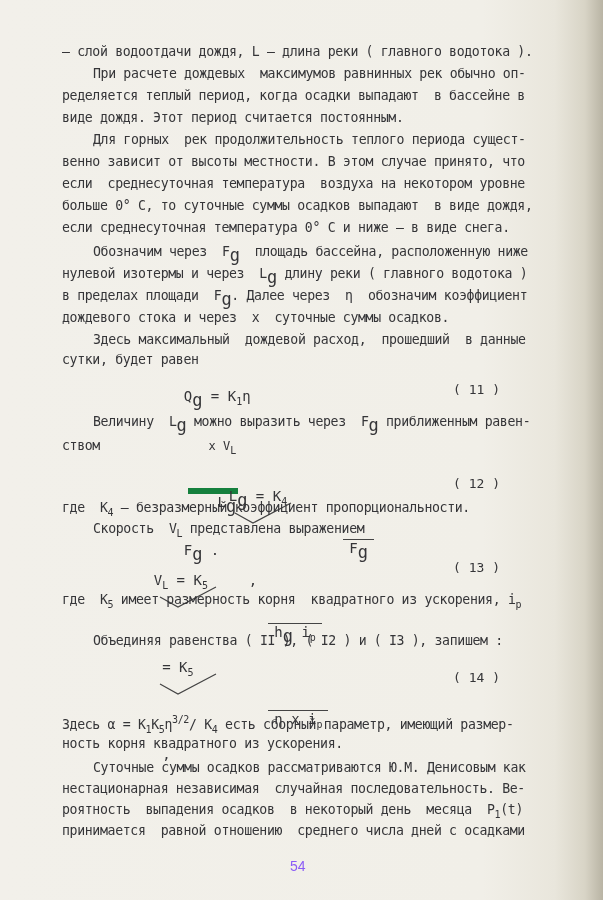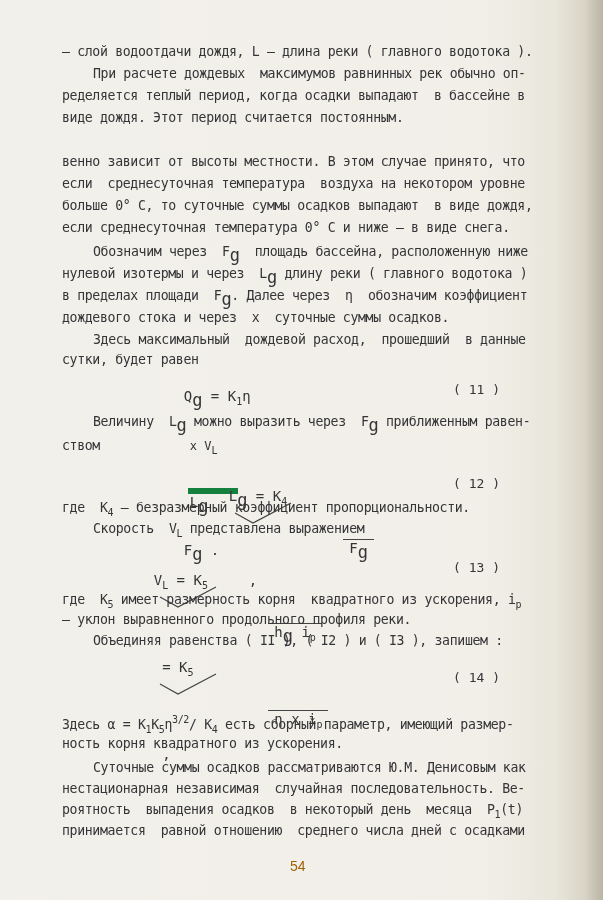--- a/index.html
+++ b/index.html
@@ -14,38 +14,39 @@
     position: absolute; left: 62px; white-space: pre;
     font-size: 13.2px; letter-spacing: -0.35px; line-height: 16px;
     color: #353538;
   }
   .ind { left: 93px; }
   .eq { position: absolute; white-space: pre; font-size: 14px; color: #353538; }
   .eqn { position: absolute; right: 18px; font-size: 13px; color: #353538; white-space: pre; }
   sub { font-size: 10px; vertical-align: -4px; }
   sup { font-size: 10px; vertical-align: 6px; }
   .g { font-size: 17px; vertical-align: -5px; line-height: 0; }
-  .frac { display: inline-block; vertical-align: middle; text-align: left; margin: 0 4px; }
+  .frac { display: inline-block; vertical-align: middle; text-align: right; margin: 0 4px; }
   .frac .num { display: block; padding: 0 2px; font-size: 12px; }
   .frac .den { display: block; border-top: 6px solid #15803d; padding: 0 2px; }
   .sqrt { display: inline-block; position: relative; padding-left: 60px; margin-left: 4px; }
   .sqrt svg { position: absolute; left: 0; top: -6px; }
   .sqrt .rad { border-top: 1px solid #444; display: inline-block; padding: 0 6px; }
-  .pnum { position: absolute; left: 290px; top: 858px; font-family: "Liberation Sans", sans-serif; font-size: 14px; color: #a16207; }
+  .pnum { position: absolute; left: 290px; top: 858px; font-family: "Liberation Sans", sans-serif; font-size: 14px; color: #8b5cf6; }
 </style>
 </head>
 <body>
 
 <div class="page">
 
   <div class="ln" style="top:44px">– слой водоотдачи дождя, L – длина реки ( главного водотока ).</div>
   <div class="ln ind" style="top:66px">При расчете дождевых  максимумов равнинных рек обычно оп-</div>
   <div class="ln" style="top:88px">ределяется теплый период, когда осадки выпадают  в бассейне в</div>
   <div class="ln" style="top:110px">виде дождя. Этот период считается постоянным.</div>
 
+  <div class="ln ind" style="top:132px">Для горных  рек продолжительность теплого периода сущест-</div>
   <div class="ln" style="top:176px">если  среднесуточная температура  воздуха на некотором уровне</div>
   <div class="ln" style="top:154px">венно зависит от высоты местности. В этом случае принято, что</div>
   <div class="ln" style="top:198px">больше 0° С, то суточные суммы осадков выпадают  в виде дождя,</div>
   <div class="ln" style="top:220px">если среднесуточная температура 0° С и ниже – в виде снега.</div>
 
   <div class="ln" style="top:266px"><span>нулевой изотермы и через  L</span><sub class="g">g</sub><span> длину реки ( главного водотока )</span></div>
   <div class="ln ind" style="top:244px"><span>Обозначим через  F</span><sub class="g">g</sub><span>  площадь бассейна, расположенную ниже</span></div>
   <div class="ln" style="top:288px"><span>в пределах площади  F</span><sub class="g">g</sub><span>. Далее через  η  обозначим коэффициент</span></div>
   <div class="ln" style="top:310px">дождевого стока и через  x  суточные суммы осадков.</div>
 
@@ -93,21 +94,20 @@
       <svg width="62" height="26" viewBox="0 0 62 26">
           <path d="M2 12 L20 22 L58 2" stroke="#444" stroke-width="1.2" fill="none"></path>
         </svg>
       <span class="rad"><span>η x i</span><sub>p</sub></span>
     </span>
     <span> ,</span>
   </div>
   <div class="eqn" style="top:560px">( 13 )</div>
 
   <div class="ln" style="top:592px"><span>где  K</span><sub>5</sub><span> имеет размерность корня  квадратного из ускорения, i</span><sub>p</sub></div>
-  <div class="ln" style="top:612px">– уклон выравненного продольного профиля реки.</div>
   <div class="ln ind" style="top:633px">Объединяя равенства ( II ), ( I2 ) и ( I3 ), запишем :</div>
 
   <div class="eqn" style="top:670px">( 14 )</div>
 
   <div class="ln" style="top:712px"><span>Здесь α = K</span><sub>1</sub><span>K</span><sub>5</sub><span>η</span><sup>3/2</sup><span>/ K</span><sub>4</sub><span> есть сборный параметр, имеющий размер-</span></div>
   <div class="ln" style="top:736px">ность корня квадратного из ускорения.</div>
 
   <div class="ln ind" style="top:760px">Суточные суммы осадков рассматриваются Ю.М. Денисовым как</div>
   <div class="ln" style="top:781px">нестационарная независимая  случайная последовательность. Ве-</div>
   <div class="ln" style="top:802px"><span>роятность  выпадения осадков  в некоторый день  месяца  P</span><sub>1</sub><span>(t)</span></div>

